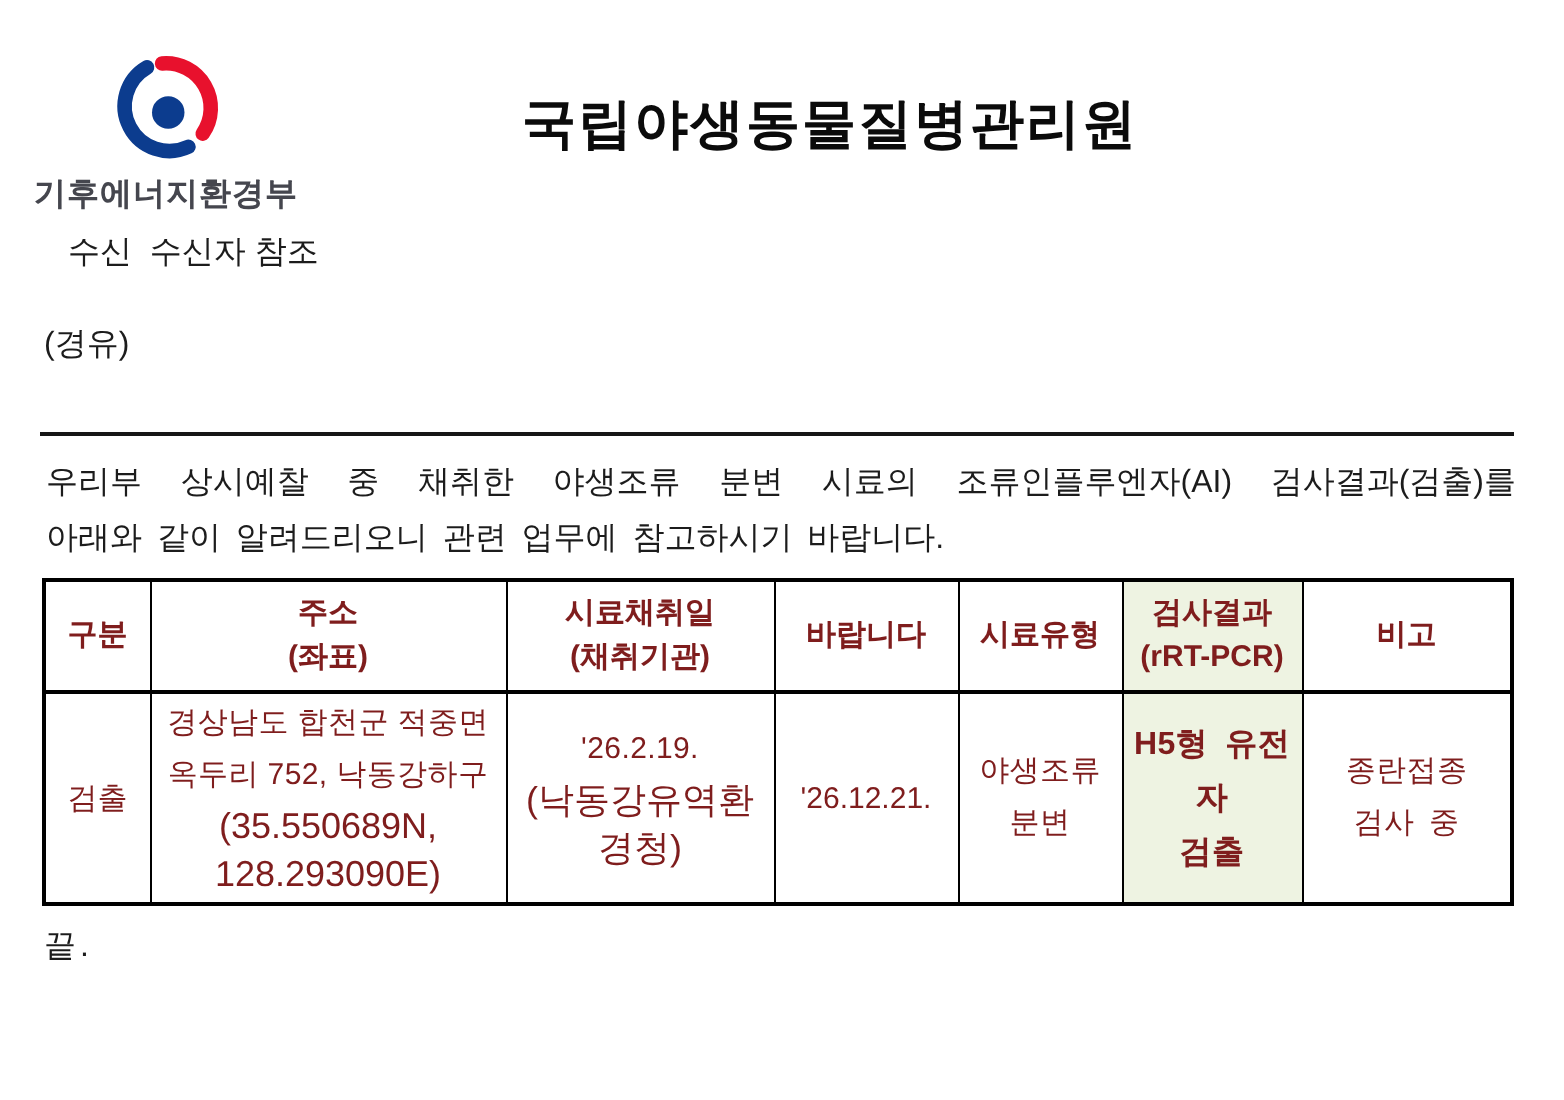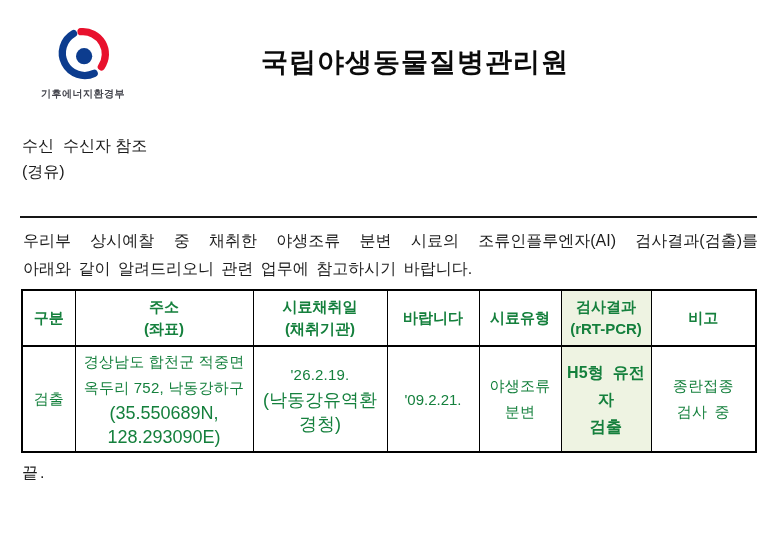--- a/index.html
+++ b/index.html
@@ -22,21 +22,21 @@
     display: flex;
     flex-direction: column;
     align-items: center;
   }
   .emblem { width: 62px; height: 56px; display: block; }
   .emblem .ring-blue { stroke: var(--logo-blue); stroke-width: 13; fill: none; stroke-linecap: round; }
   .emblem .ring-red  { stroke: var(--logo-red);  stroke-width: 13; fill: none; stroke-linecap: round; }
   .emblem .dot-blue  { fill: var(--logo-blue); }
   .ministry-name {
     margin-top: 5px;
-    font-size: 10px;
+    font-size: 16px;
     font-weight: bold;
     letter-spacing: 0.5px;
     color: var(--ministry-ink);
     white-space: nowrap;
   }
   .doc-title {
     position: absolute;
     top: 44px;
     left: 0;
     width: 100%;
@@ -44,21 +44,21 @@
     font-size: 27px;
     font-weight: bold;
     letter-spacing: 1px;
     color: #0b0b0b;
     white-space: nowrap;
     padding-left: 48px;
   }
 
   
   .line { position: absolute; left: 22px; font-size: 16px; color: #1c1c1c; white-space: pre; }
-  .recipient-line { top: 136px; }
+  .recipient-line { top: 116px; margin-left: 12px; }
   .via-line { top: 162px; }
   .subject-line { top: 190px; }
 
   .rule {
     position: absolute;
     top: 216px;
     left: 20px;
     width: 737px;
     height: 2px;
     background: #161616;
@@ -72,21 +72,21 @@
   
   table.result {
     position: absolute;
     top: 289px;
     left: 21px;
     width: 734px;
     border-collapse: collapse;
     table-layout: fixed;
     border: 2px solid #000;
     font-size: 15px;
-    color: #15803d;
+    color: #7f1d1d;
   }
   table.result th, table.result td {
     border: 1px solid #000;
     text-align: center;
     vertical-align: middle;
     padding: 2px 2px;
     overflow: hidden;
   }
   table.result thead tr { height: 56px; }
   table.result tbody tr { height: 94px; }
@@ -175,21 +175,21 @@
         <td>검출</td>
         <td>
           <span class="cline">경상남도 합천군 적중면</span>
           <span class="cline">옥두리 752, 낙동강하구</span>
           <span class="cline small">(35.550689N, 128.293090E)</span>
         </td>
         <td>
           <span class="cline">'26.2.19.</span>
           <span class="cline small">(낙동강유역환경청)</span>
         </td>
-        <td>'09.2.21.</td>
+        <td>'26.12.21.</td>
         <td>
           <span class="cline">야생조류</span>
           <span class="cline">분변</span>
         </td>
         <td class="green-cell result-cell">
           <span class="cline">H5형 유전자</span>
           <span class="cline">검출</span>
         </td>
         <td class="note-cell">
           <span class="cline">종란접종</span>

